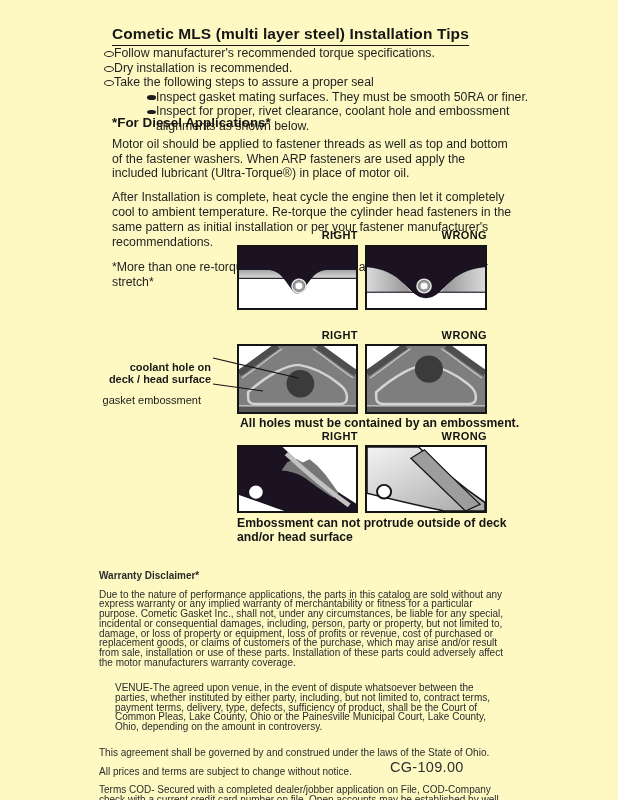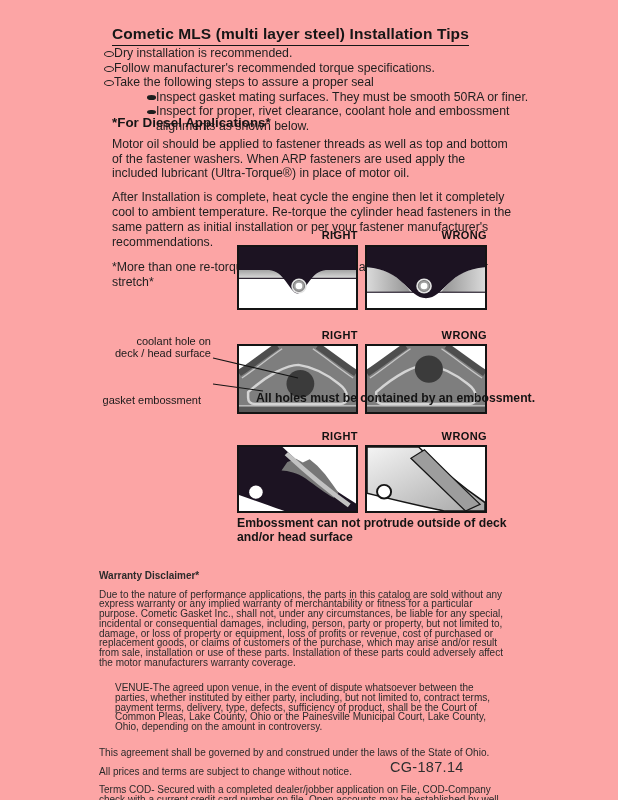--- a/index.html
+++ b/index.html
@@ -1,20 +1,20 @@
 <!DOCTYPE html>
 <html><head>
 <meta charset="utf-8">
 <style>
   html,body{margin:0;padding:0;}
   body{background:#ffffff;}
   .page{
     position:relative;
     width:618px;height:800px;
-    background:#fca5a5;
+    background:#fef9c3;
     font-family:"Liberation Sans", sans-serif;
     color:#1f1f1f;
     overflow:hidden;
   }
   
   .title{
     position:absolute;left:112px;top:25px;
     font-size:15.5px;font-weight:bold;color:#161616;
     border-bottom:1.6px solid #161616;padding-bottom:2px;
     letter-spacing:0.1px;white-space:nowrap;
@@ -47,25 +47,25 @@
 </head>
 <body>
 
 <div class="page">
 
   <div class="title">Cometic MLS (multi layer steel) Installation Tips</div>
 
   <div class="tips">
     <div class="tip-row">
       <span class="b-open"></span>
-      <span>Dry installation is recommended.</span>
+      <span>Follow manufacturer's recommended torque specifications.</span>
     </div>
     <div class="tip-row">
       <span class="b-open"></span>
-      <span>Follow manufacturer's recommended torque specifications.</span>
+      <span>Dry installation is recommended.</span>
     </div>
     <div class="tip-row">
       <span class="b-open"></span>
       <span>Take the following steps to assure a proper seal</span>
     </div>
     <div class="tip-row sub">
       <span class="b-solid"></span>
       <span>Inspect gasket mating surfaces.  They must be smooth 50RA or finer.</span>
     </div>
     <div class="tip-row sub">
@@ -122,21 +122,21 @@
       <circle cx="58.5" cy="41.5" r="8" fill="#e4e4e4"></circle>
       <circle cx="58.5" cy="41.5" r="5.9" fill="#a0a0a0" stroke="#5a5a5a" stroke-width="0.7"></circle>
       <circle cx="58.5" cy="41.5" r="3.5" fill="#ffffff"></circle>
     </svg>
   </div>
 
 
   <div class="rw-label" style="left:237px;top:329px;">RIGHT</div>
   <div class="rw-label" style="left:365px;top:329px;width:122px;">WRONG</div>
 
-  <div class="callout" style="left:90px;top:336px;">
+  <div class="callout" style="left:90px;top:362px;font-weight:bold;">
     <div>coolant hole on</div>
     <div>deck / head surface</div>
   </div>
   <div class="callout" style="left:80px;top:379px;margin-top:16px;">gasket embossment</div>
 
   <div class="fig-box" style="left:237px;top:344px;width:121px;height:70px;">
     <svg viewBox="0 0 122 70" preserveAspectRatio="none">
       <rect width="122" height="70" fill="#7e7e7e"></rect>
       <rect y="62.8" width="122" height="1.3" fill="#c9c9c9"></rect>
       <rect y="64.5" width="122" height="5.5" fill="#585858"></rect>
@@ -165,21 +165,21 @@
       <path d="M17,61.5 Q9.5,61.5 9.5,54.5 L9.5,49 Q23,36.5 39,27.5 Q53,20 62,20 Q83,23 104,40 Q112.5,46.5 112.5,53.5 L112.5,55.5 Q112.5,61.5 105,61.5 Z" fill="none" stroke="#d4d4d4" stroke-width="2.6"></path>
       <circle cx="64" cy="24.5" r="14.5" fill="#3b3b3b"></circle>
     </svg>
   </div>
 
   <svg class="leader-overlay" viewBox="0 0 262 85">
     <line x1="93" y1="18" x2="178" y2="38" stroke="#141414" stroke-width="1.1"></line>
     <line x1="93" y1="44" x2="143" y2="51" stroke="#141414" stroke-width="1.1"></line>
   </svg>
 
-  <div class="fig-caption" style="left:240px;top:392px;margin-left:16px;">All holes must be contained by an embossment.</div>
+  <div class="fig-caption" style="left:240px;top:417px;">All holes must be contained by an embossment.</div>
 
   <div class="rw-label" style="left:237px;top:430px;">RIGHT</div>
   <div class="rw-label" style="left:365px;top:430px;width:122px;">WRONG</div>
 
   <div class="fig-box" style="left:237px;top:445px;width:121px;height:68px;">
     <svg viewBox="0 0 121 68" preserveAspectRatio="none">
       <rect width="121" height="68" fill="#1c1322"></rect>
       <path d="M45,0 L121,0 L121,60 C95,44 67,22 45,0 Z" fill="#ffffff"></path>
       <path d="M0,51 C17,57 33,63 47,68 L0,68 Z" fill="#ffffff"></path>
       <path d="M44,25 L50,16 L59,12.5 L66,16.5 L73,13 L81,20 L89,29 L97,40 L103,49 L98,54 C89,49 79,41 69,33.5 C60,27 51,25.5 44,25 Z" fill="#767676"></path>
@@ -211,15 +211,15 @@
   <div class="legal">
     <p class="lh">Warranty Disclaimer*</p>
     <p>Due to the nature of performance applications, the parts in this catalog are sold without any express warranty or any implied warranty of merchantability or fitness for a particular purpose.  Cometic Gasket Inc., shall not, under any circumstances, be liable for any special, incidental or consequential damages, including, person, party or property, but not limited to, damage, or loss of property or equipment, loss of profits or revenue, cost of purchased or replacement goods, or claims of customers of the purchase, which may arise and/or result from sale, installation or use of these parts.  Installation of these parts could adversely affect the motor manufacturers warranty coverage.</p>
     <p class="tight">VENUE-The agreed upon venue, in the event of dispute whatsoever between the parties, whether instituted by either party, including, but not limited to, contract terms, payment terms, delivery, type, defects, sufficiency of product, shall be the Court of Common Pleas, Lake County, Ohio or the Painesville Municipal Court, Lake County, Ohio, depending on the amount in controversy.</p>
     <p>This agreement shall be governed by and construed under the laws of the State of Ohio.</p>
     <p>All prices and terms are subject to change without notice.</p>
     <p>Terms COD- Secured with a completed dealer/jobber application on File, COD-Company check with a current credit card number on file.  Open accounts may be established by well rated firms.  A credit application is available upon request.  Open accounts are due payable Net 30 days from date of invoice.  No statement will be sent.  If an account becomes 60 or more days past due, it is subject to being placed on credit hold.  No orders will be shipped or new orders accepted until past due balance is paid.  If an account becomes 90 or more days past due, it is subject to being placed for collections.  All costs of collection are the responsibility of the customer, including attorney fees, court costs, and other expenses of litigation.</p>
 
   </div>
 
-  <div class="pageno">CG-187.14</div>
+  <div class="pageno">CG-109.00</div>
 
 </div>
 
 </body></html>

